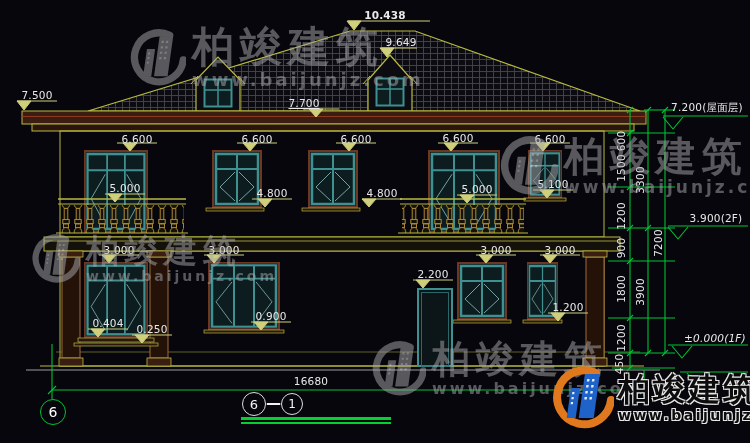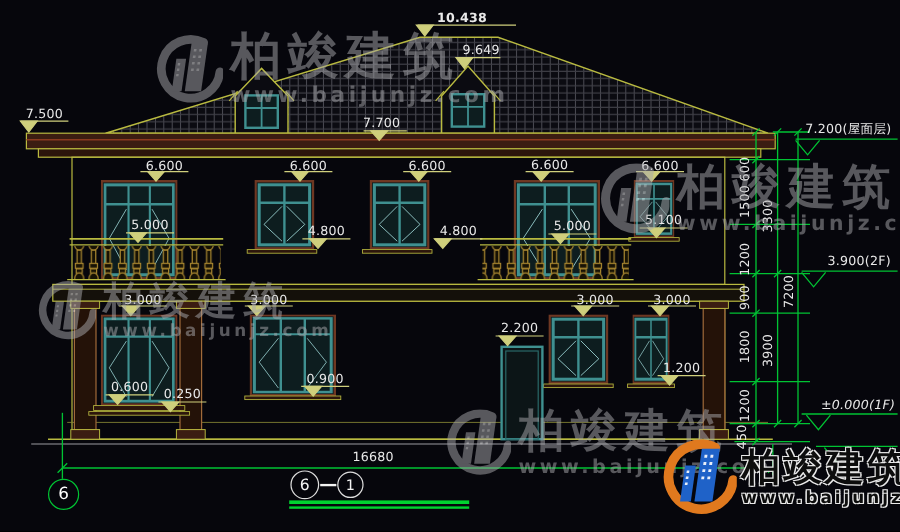--- a/index.html
+++ b/index.html
@@ -254,40 +254,40 @@
       <line x1="52" y1="390" x2="644" y2="390"></line>
       <line x1="52" y1="344" x2="52" y2="399"></line>
       <line x1="644" y1="370" x2="644" y2="396"></line>
       <path d="M48 394 l8 -8 M640 394 l8 -8"></path>
     </g>
   </svg>
 
   <div id="labels">
       <span class="dim" style="left: 385px; top: 15px; font-weight: bold;">10.438</span>
       <span class="dim" style="left: 401px; top: 42px;">9.649</span>
-      <span class="dim" style="left: 318px; top: 103px;">7.700</span>
+      <span class="dim" style="left: 304px; top: 103px; text-decoration: underline;">7.700</span>
       <span class="dim" style="left: 37px; top: 95px;">7.500</span>
       <span class="dim" style="left: 137px; top: 139px;">6.600</span>
       <span class="dim" style="left: 257px; top: 139px;">6.600</span>
       <span class="dim" style="left: 356px; top: 139px;">6.600</span>
       <span class="dim" style="left: 458px; top: 138px;">6.600</span>
       <span class="dim" style="left: 550px; top: 139px;">6.600</span>
       <span class="dim" style="left: 125px; top: 188px;">5.000</span>
       <span class="dim" style="left: 272px; top: 193px;">4.800</span>
       <span class="dim" style="left: 382px; top: 193px;">4.800</span>
       <span class="dim" style="left: 477px; top: 189px;">5.000</span>
       <span class="dim" style="left: 553px; top: 184px;">5.100</span>
       <span class="dim" style="left: 119px; top: 250px;">3.000</span>
       <span class="dim" style="left: 224px; top: 250px;">3.000</span>
       <span class="dim" style="left: 496px; top: 250px;">3.000</span>
       <span class="dim" style="left: 560px; top: 250px;">3.000</span>
       <span class="dim" style="left: 433px; top: 274px;">2.200</span>
       <span class="dim" style="left: 271px; top: 316px;">0.900</span>
       <span class="dim" style="left: 568px; top: 307px;">1.200</span>
-      <span class="dim" style="left: 108px; top: 323px;">0.600</span>
+      <span class="dim" style="left: 108px; top: 323px;">0.404</span>
       <span class="dim" style="left: 152px; top: 329px;">0.250</span>
       <span class="dim" style="left: 311px; top: 381px;">16680</span>
       <span class="dim" style="left: 707px; top: 108px; text-align: center;">7.200(屋面层)</span>
       <span class="dim" style="left: 716px; top: 218px; text-align: center;">3.900(2F)</span>
       <span class="dim" style="left: 715px; top: 338px; font-style: italic;">±0.000(1F)</span>
       <span class="dim v" style="left: 621px; top: 141px;">600</span>
       <span class="dim v" style="left: 621px; top: 168px;">1500</span>
       <span class="dim v" style="left: 640px; top: 180px;">3300</span>
       <span class="dim v" style="left: 621px; top: 216px;">1200</span>
       <span class="dim v" style="left: 621px; top: 248px;">900</span>

